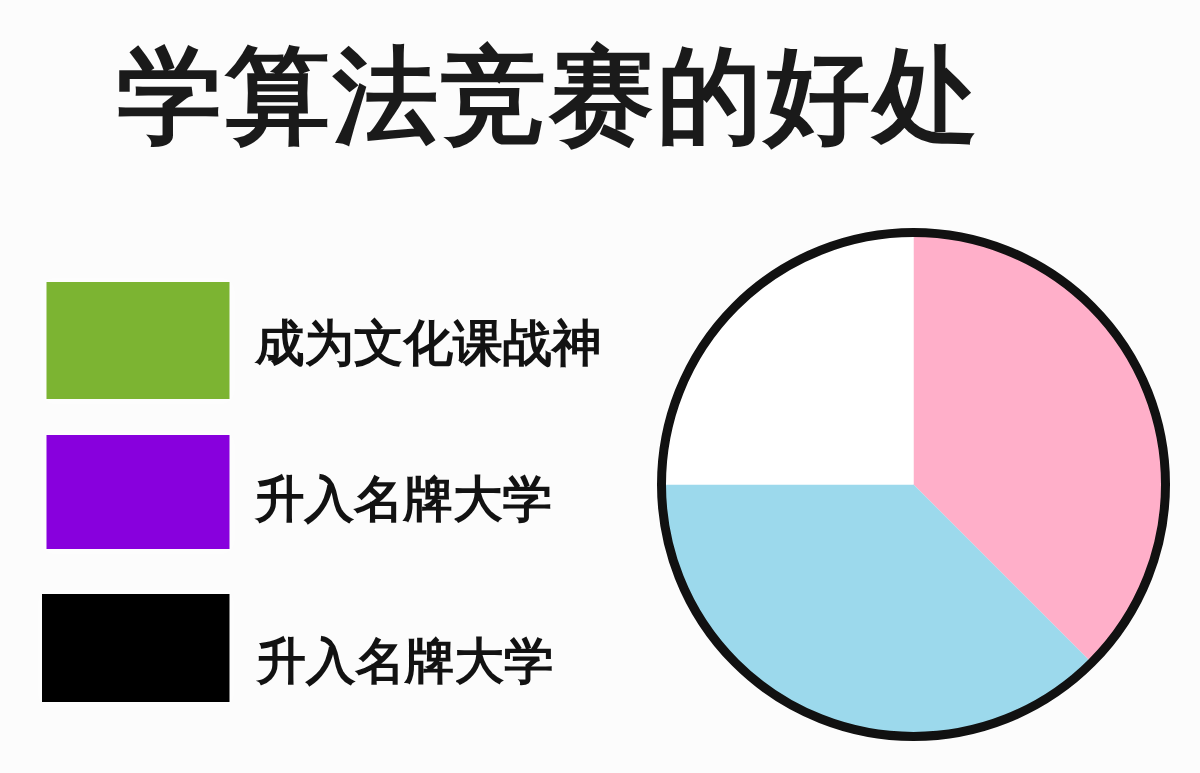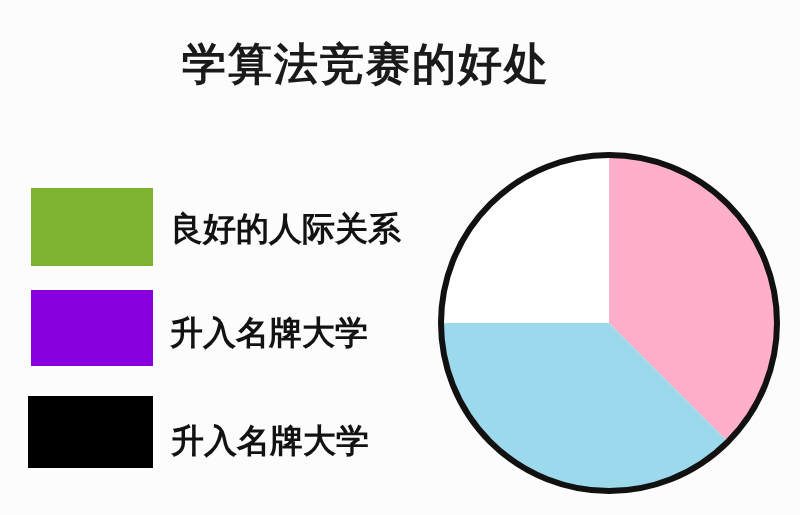--- a/index.html
+++ b/index.html
@@ -23,21 +23,21 @@
     background: #fcfcfc;
   }
 
   
   #title {
     position: absolute;
     left: 0;
     top: 28px;
     width: 732px;
     text-align: center;
-    font-size: 44px;
+    font-size: 70px;
     line-height: 72px;
     font-weight: 700;
     letter-spacing: 2px;
     color: #1a1a1a;
     white-space: nowrap;
     font-family: "DejaVu Sans", "Liberation Sans", sans-serif;
   }
 
   
   #legend {
@@ -105,21 +105,21 @@
 <body style="background: rgb(252, 252, 252);">
 
 <div id="poster">
 
   <div id="title">学算法竞赛的好处</div>
 
   <div id="legend">
 
     <div class="legend-row row-green">
       <div class="legend-swatch" style="background: rgb(124, 180, 50);"></div>
-      <div class="legend-label">良好的人际关系</div>
+      <div class="legend-label">成为文化课战神</div>
     </div>
 
     <div class="legend-row row-purple">
       <div class="legend-swatch" style="background: rgb(136, 0, 221);"></div>
       <div class="legend-label">升入名牌大学</div>
     </div>
 
     <div class="legend-row row-black">
       <div class="legend-swatch" style="background: rgb(0, 0, 0);"></div>
       <div class="legend-label">升入名牌大学</div>

